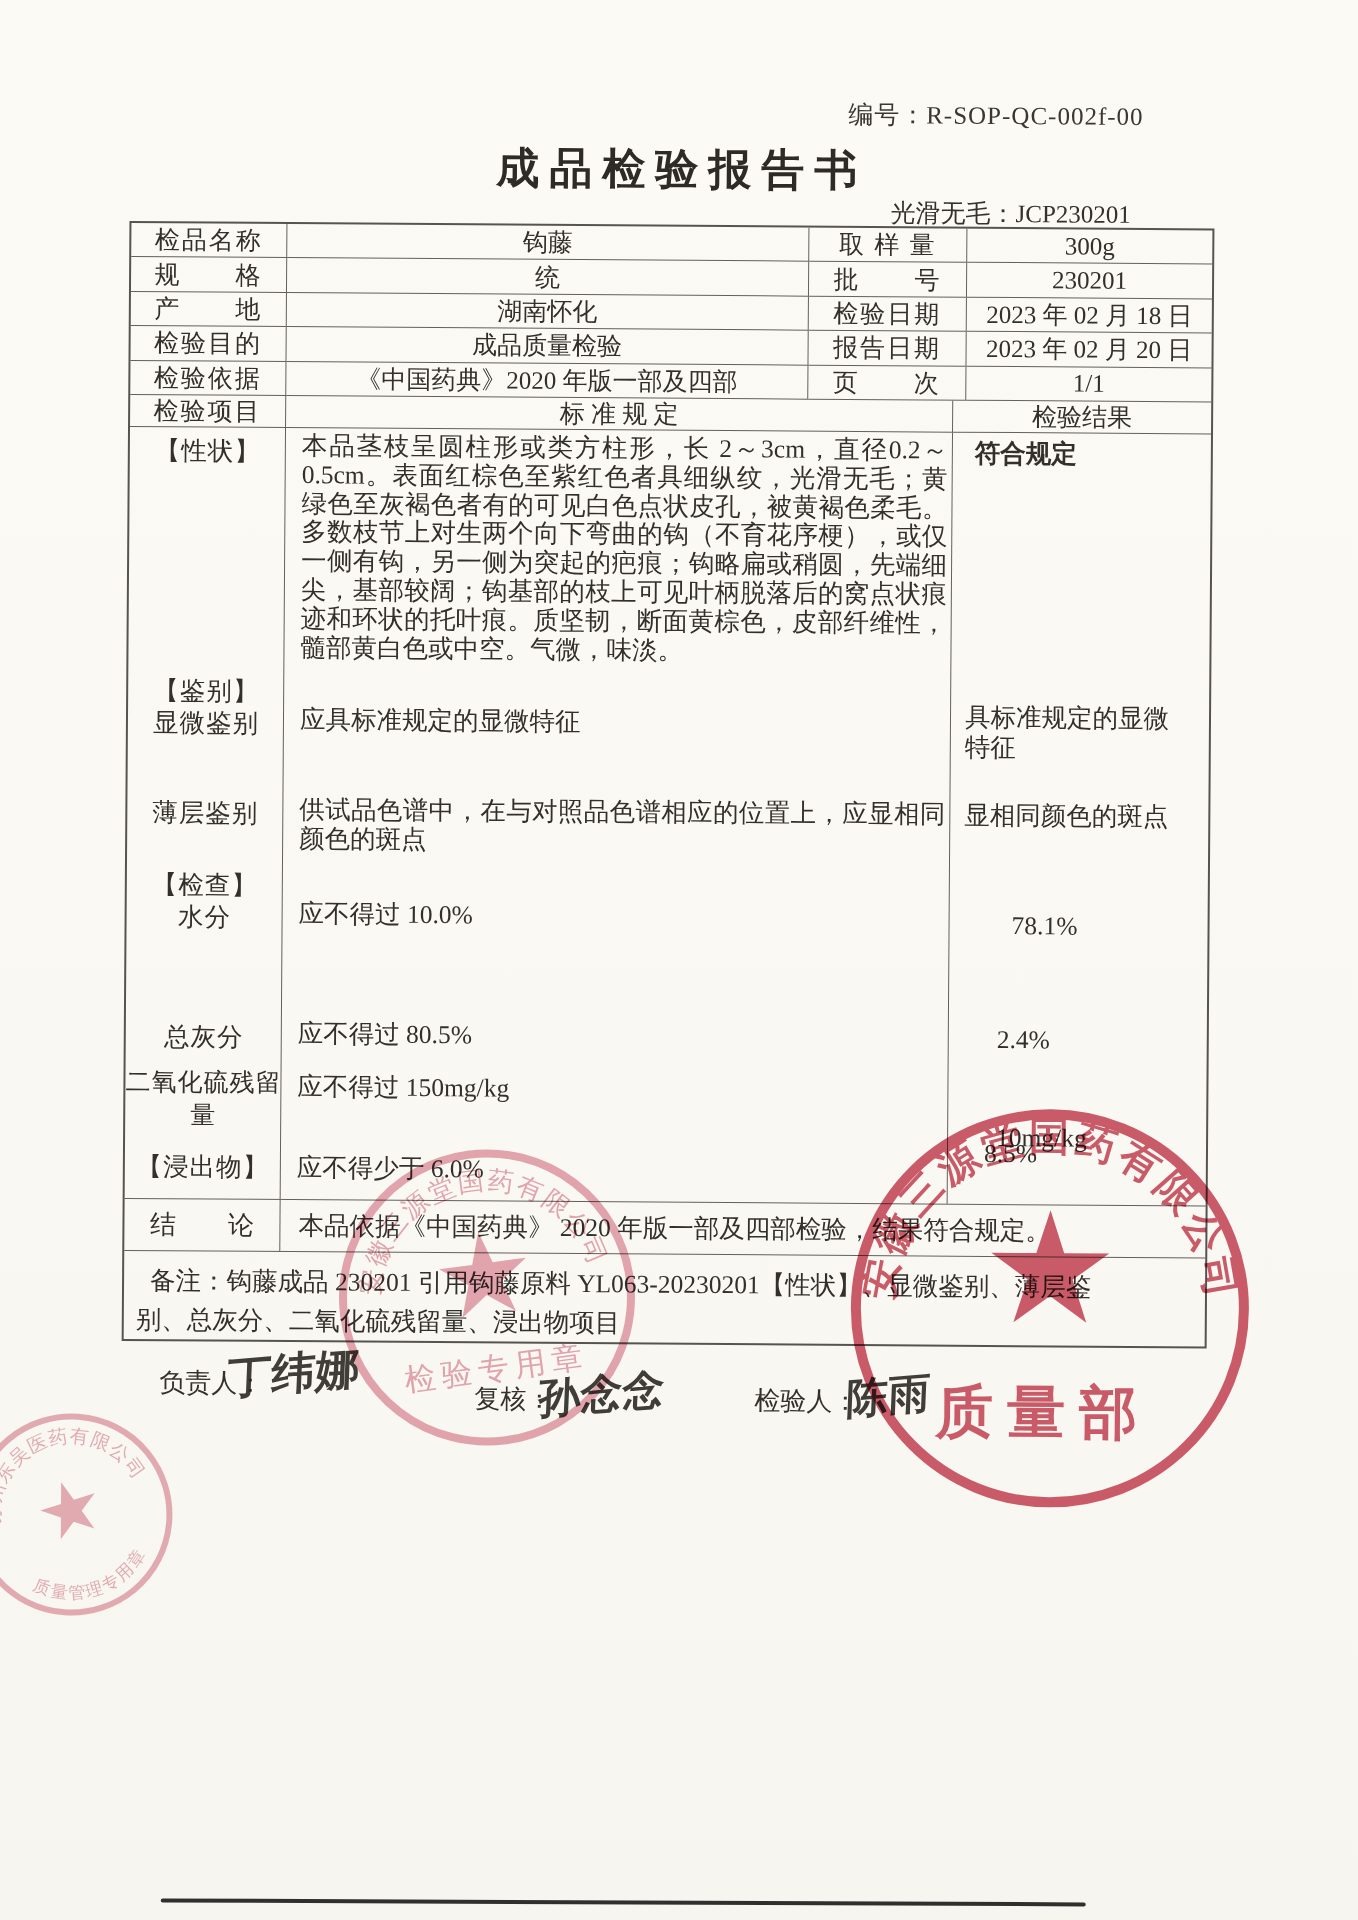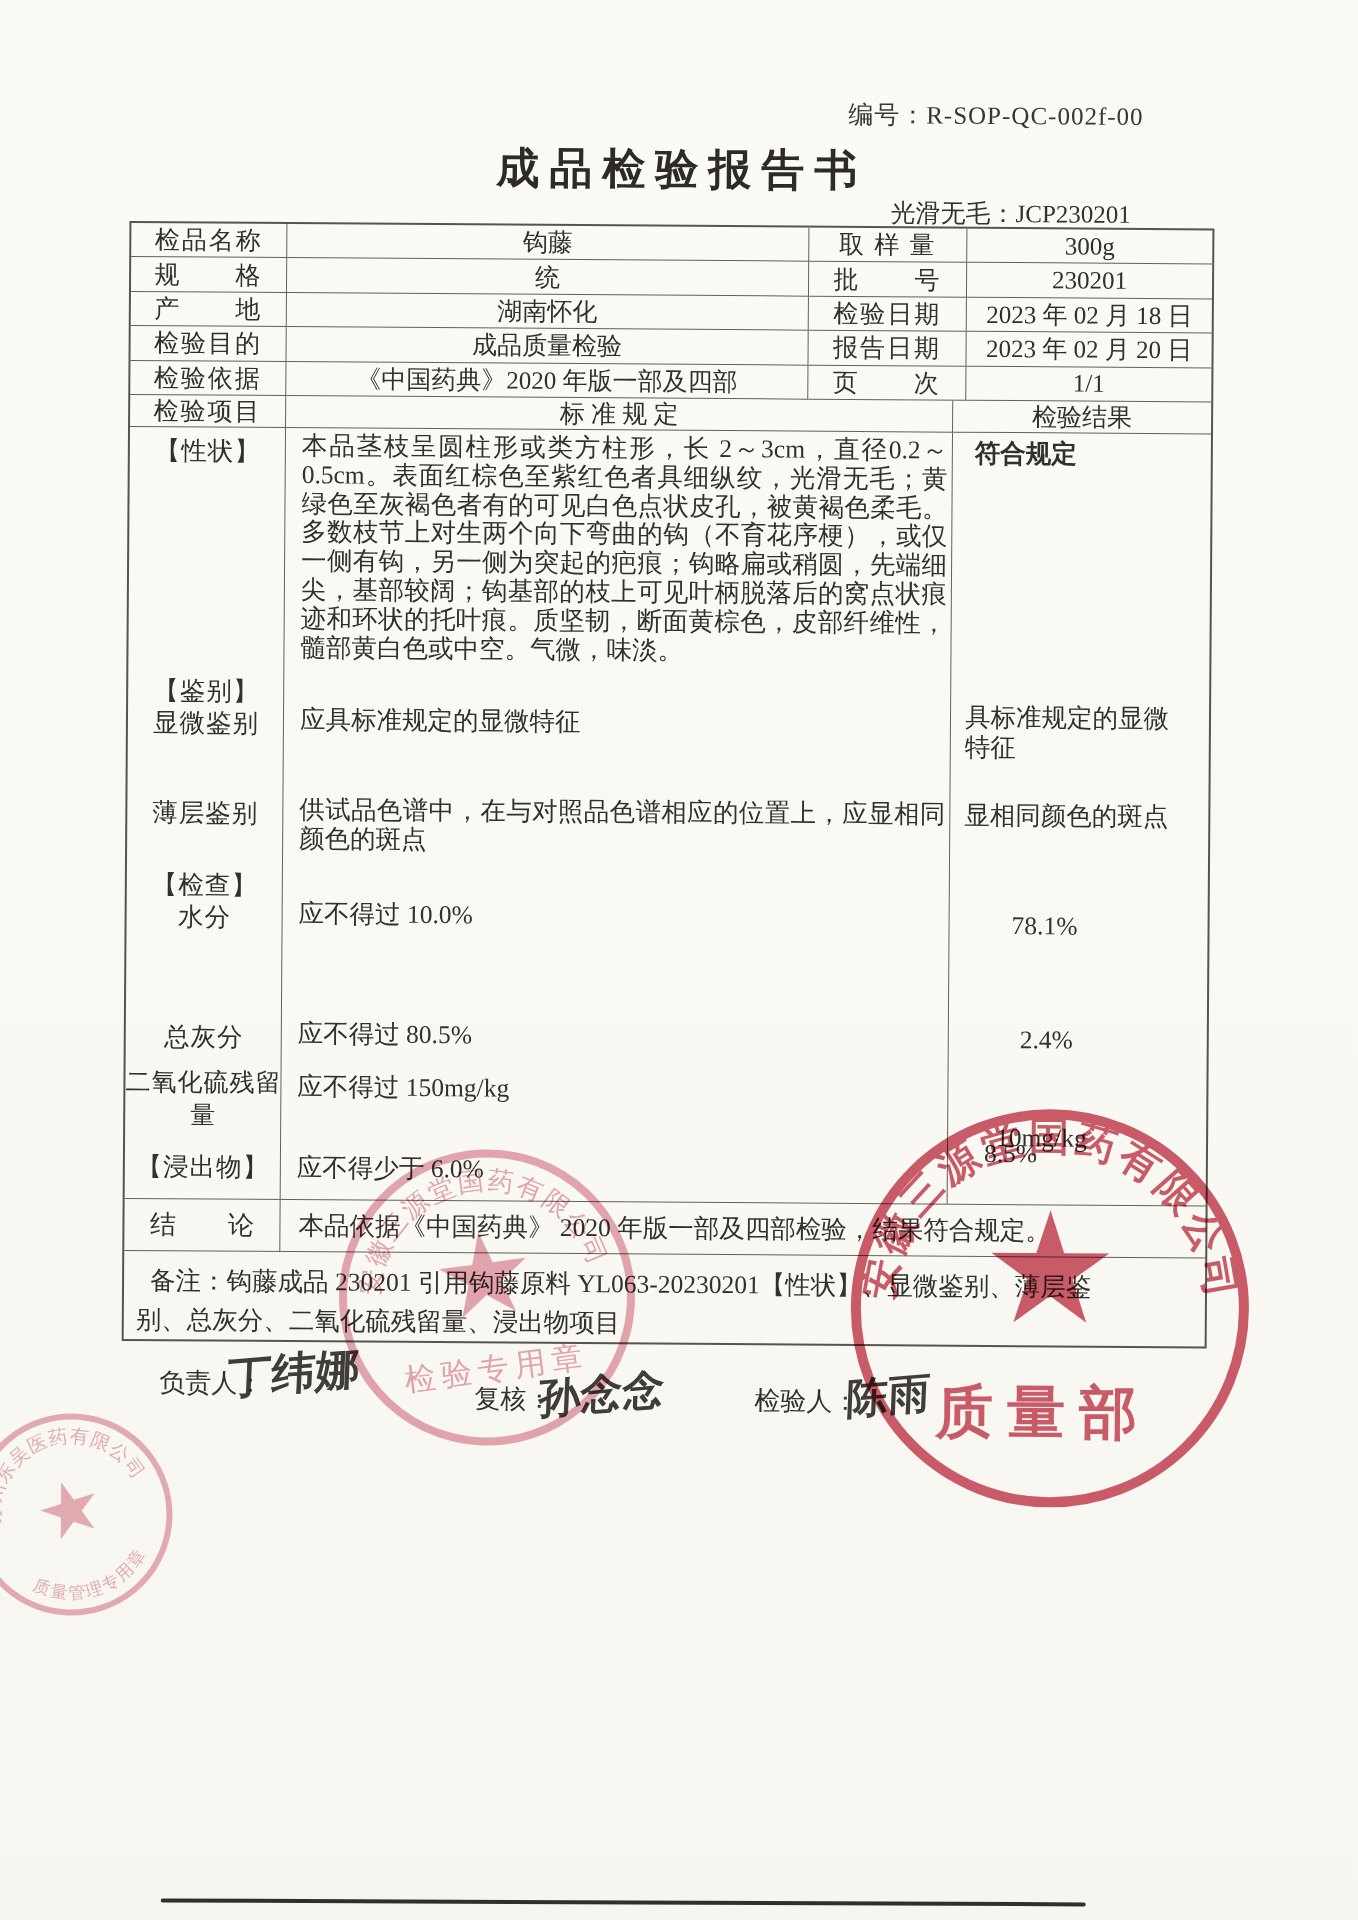--- a/index.html
+++ b/index.html
@@ -129,21 +129,21 @@
         <div style="top:472px;">应不得过 10.0%</div>
         <div style="top:592px;">应不得过 80.5%</div>
         <div style="top:645px;">应不得过 150mg/kg</div>
         <div style="top:726px;">应不得少于 6.0%</div>
       </div>
       <div class="col-res">
         <div style="top:6px; left:22px;font-weight:bold;">符合规定</div>
         <div style="top:270px; left:14px; width:222px;">具标准规定的显微特征</div>
         <div style="top:368px; left:14px; width:240px;">显相同颜色的斑点</div>
         <div style="top:478px; left:62px;">78.1%</div>
-        <div style="top:592px; left:71px;">2.4%</div>
+        <div style="top:592px; left:48px;">2.4%</div>
         <div style="top:650px; left:48px;margin-top:40px;">10mg/kg</div>
         <div style="top:706px; left:36px;">8.5%</div>
       </div>
     </div>
 
     <div class="concl-row bline">
       <div class="cc1 rline">结　　论</div>
       <div class="cc2">本品依据《中国药典》 2020 年版一部及四部检验，结果符合规定。</div>
     </div>
 

